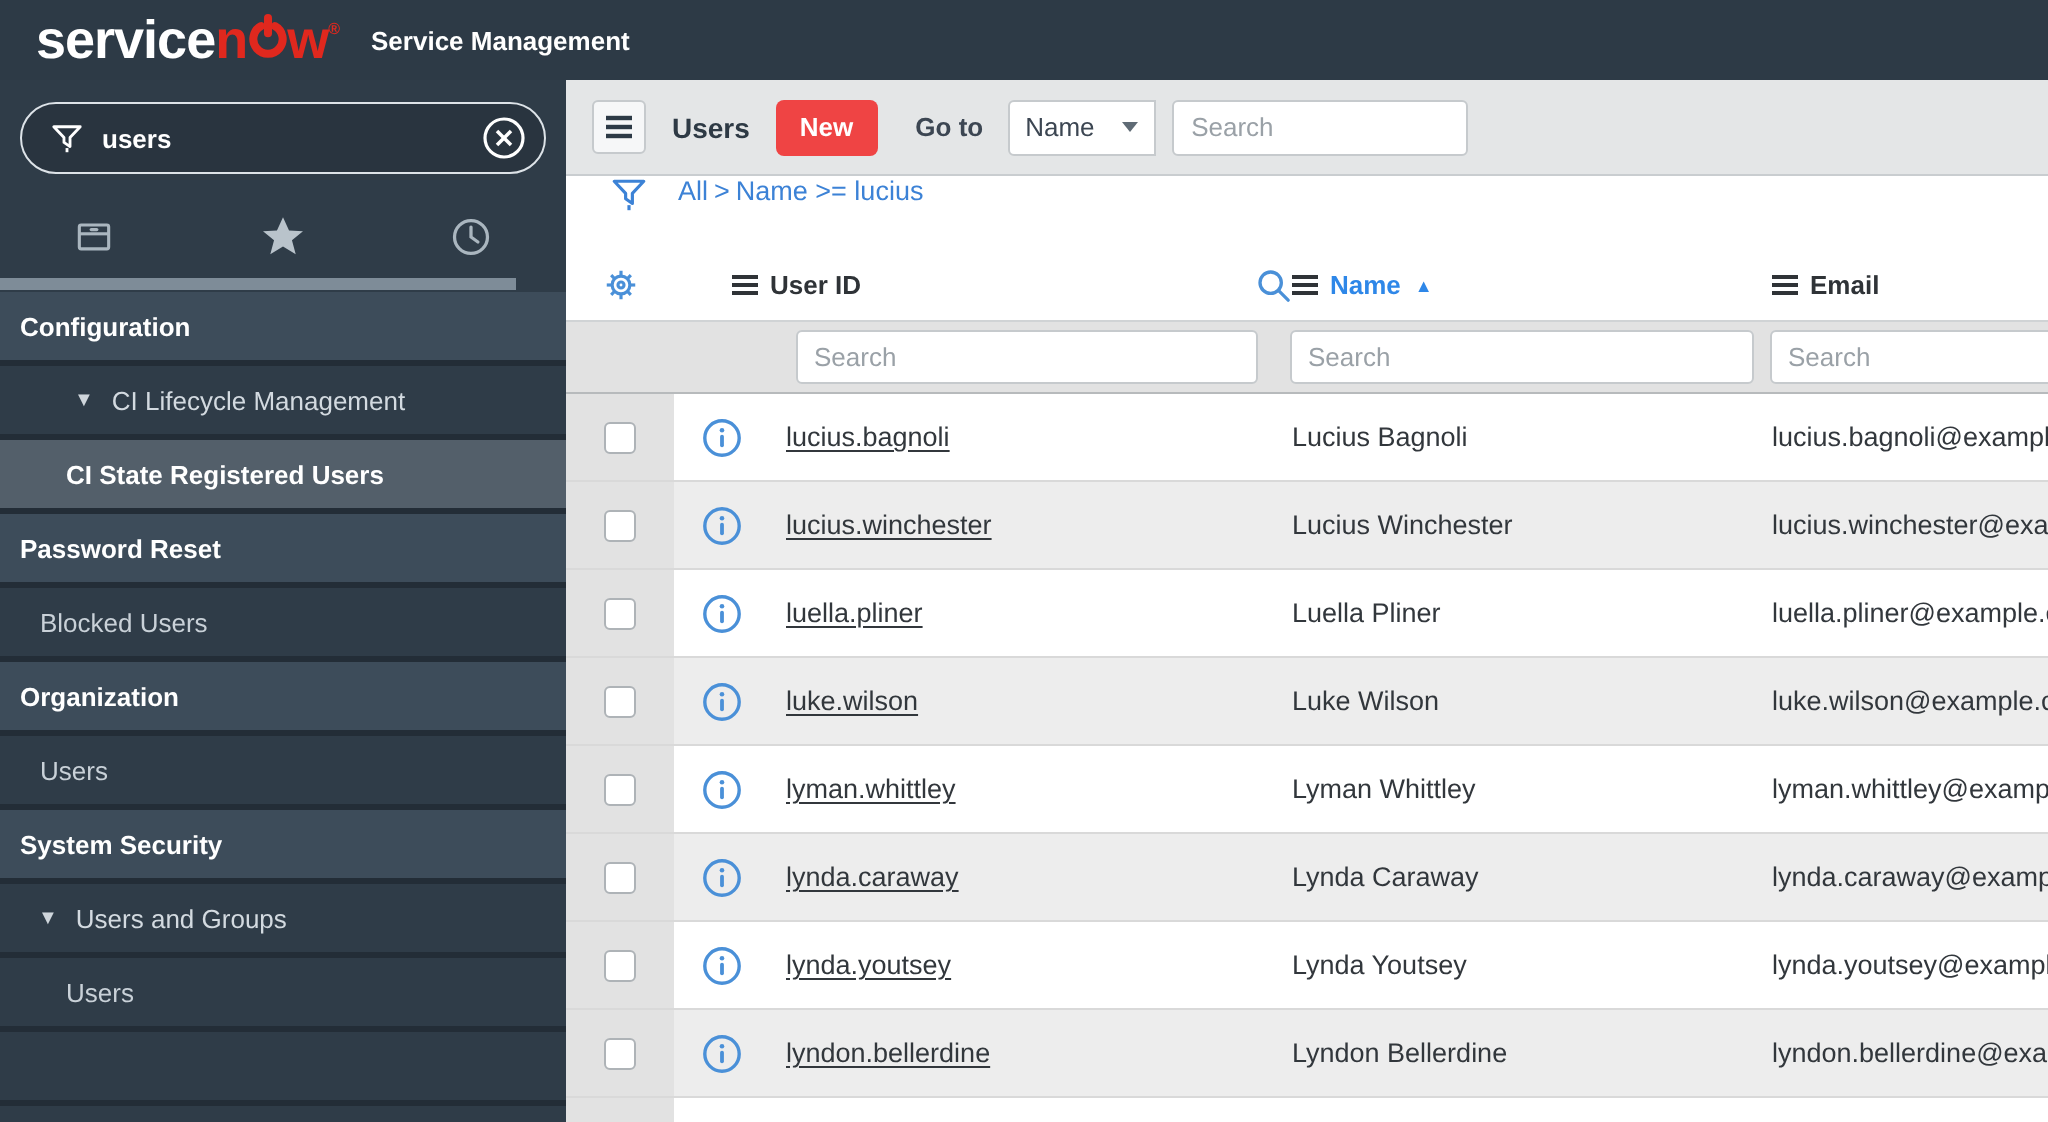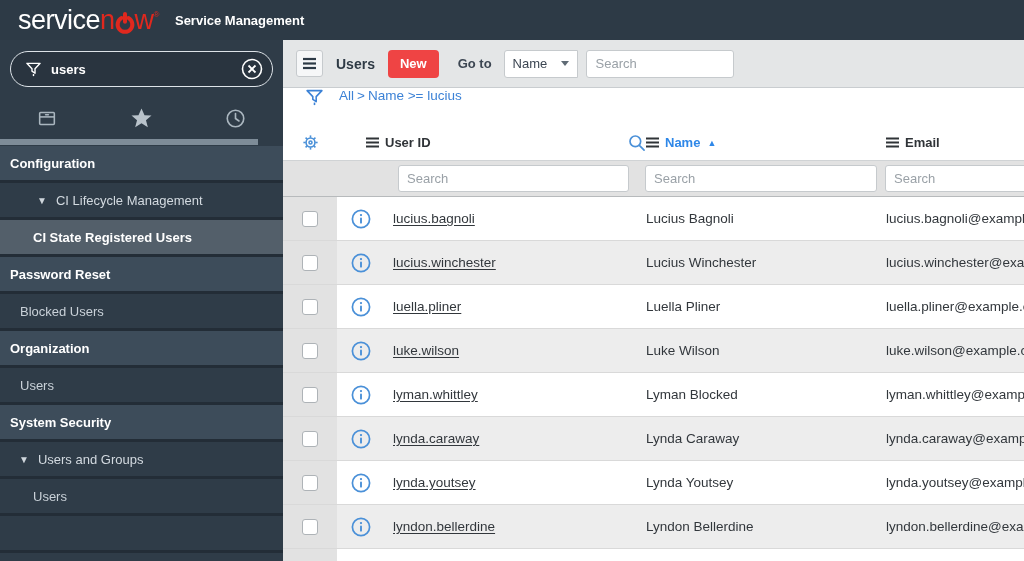--- a/index.html
+++ b/index.html
@@ -1,21 +1,21 @@
 <!DOCTYPE html>
 <html><head>
 <meta charset="utf-8">
 <style>
   * { margin:0; padding:0; box-sizing:border-box; }
   html,body { width:1024px; height:561px; overflow:hidden; background:#fff;
               font-family:"Liberation Sans", sans-serif; }
 
   
   .banner { height:40px; background:#2d3a46; display:flex; align-items:center; padding-left:18px; }
-  .logo { display:flex; align-items:flex-end; font-weight:normal; font-size:27px; letter-spacing:-0.5px; line-height:1; }
+  .logo { display:flex; align-items:flex-start; font-weight:bold; font-size:27px; letter-spacing:-0.5px; line-height:1; }
   .logo .svc { color:#ffffff; }
   .logo .now { color:#e0281e; }
   .logo .power-o { margin:0 -1px; vertical-align:middle; }
   .logo .tm { color:#e0281e; font-size:8px; align-self:flex-start; margin-top:4px; }
   .banner-product { color:#ffffff; font-size:13px; font-weight:bold; margin-left:16px; }
 
   
   .app { display:flex; height:521px; }
 
   
@@ -361,21 +361,21 @@
       <span class="checkbox"></span>
     </div>
     <div class="cell-info">
       <svg width="20" height="20" viewBox="0 0 20 20" style="cursor:pointer">
                 <circle cx="10" cy="10" r="8.6" fill="none" stroke="#4a90d8" stroke-width="1.7"></circle>
                 <circle cx="10" cy="6.1" r="1.15" fill="#4a90d8"></circle>
                 <rect x="9.05" y="8.4" width="1.9" height="6.2" rx="0.95" fill="#4a90d8"></rect>
               </svg>
     </div>
     <div class="cell-userid"><a>lyman.whittley</a></div>
-    <div class="cell-name">Lyman Blocked</div>
+    <div class="cell-name">Lyman Whittley</div>
     <div class="cell-email">lyman.whittley@example.com</div>
   </div>
 
   <div class="row even">
     <div class="cell-select">
       <span class="checkbox"></span>
     </div>
     <div class="cell-info">
       <svg width="20" height="20" viewBox="0 0 20 20" style="cursor:pointer">
                 <circle cx="10" cy="10" r="8.6" fill="none" stroke="#4a90d8" stroke-width="1.7"></circle>

